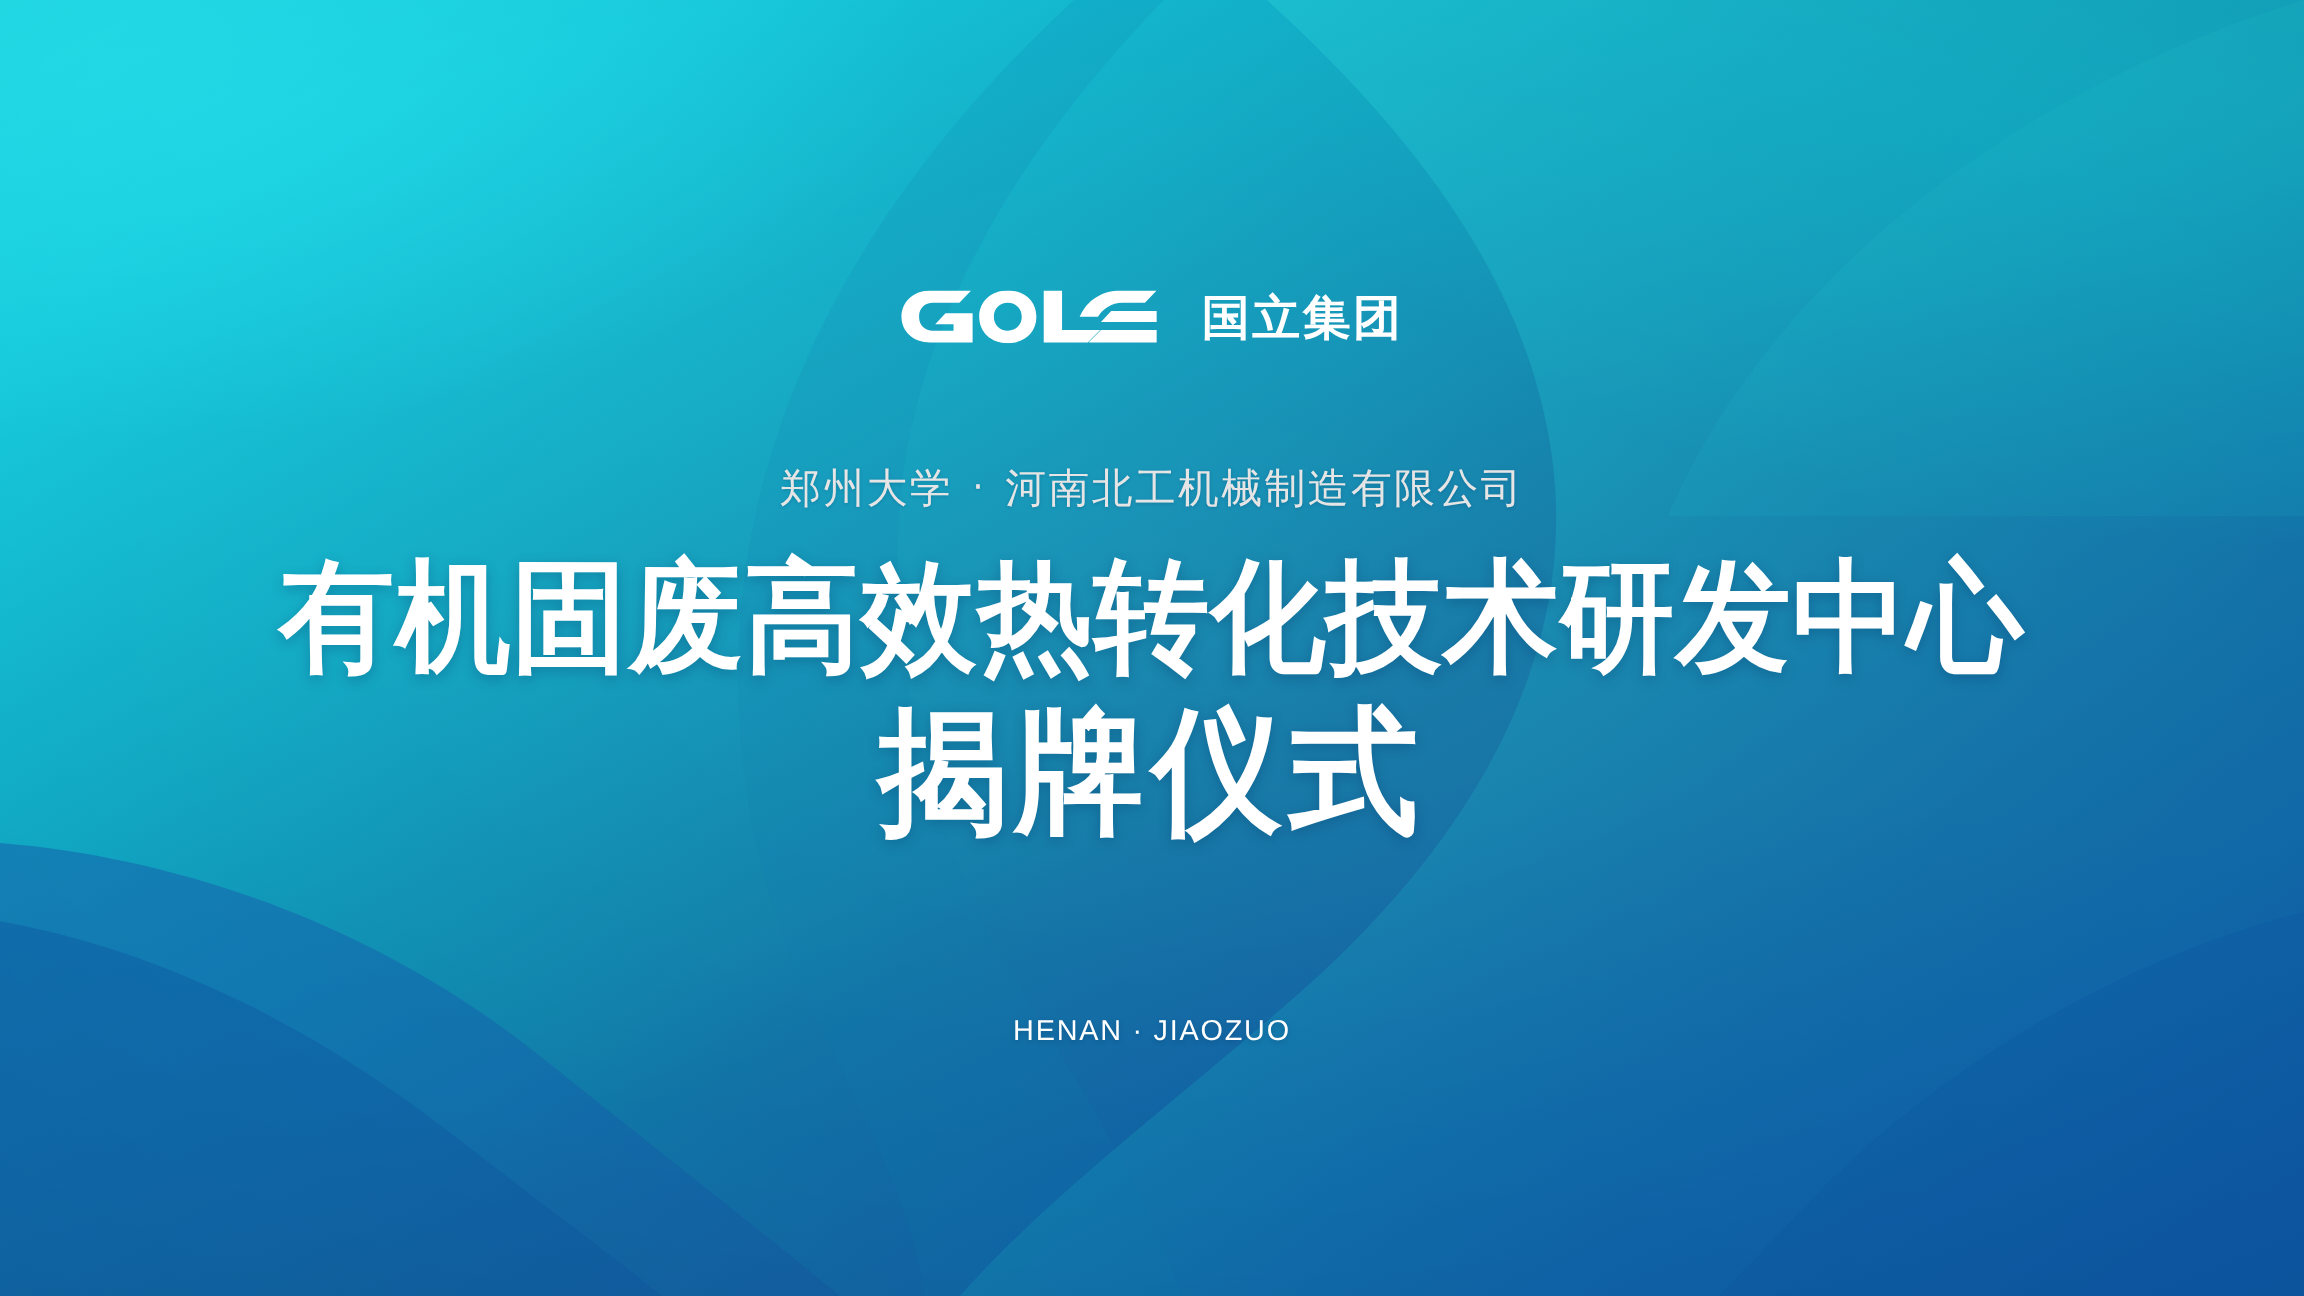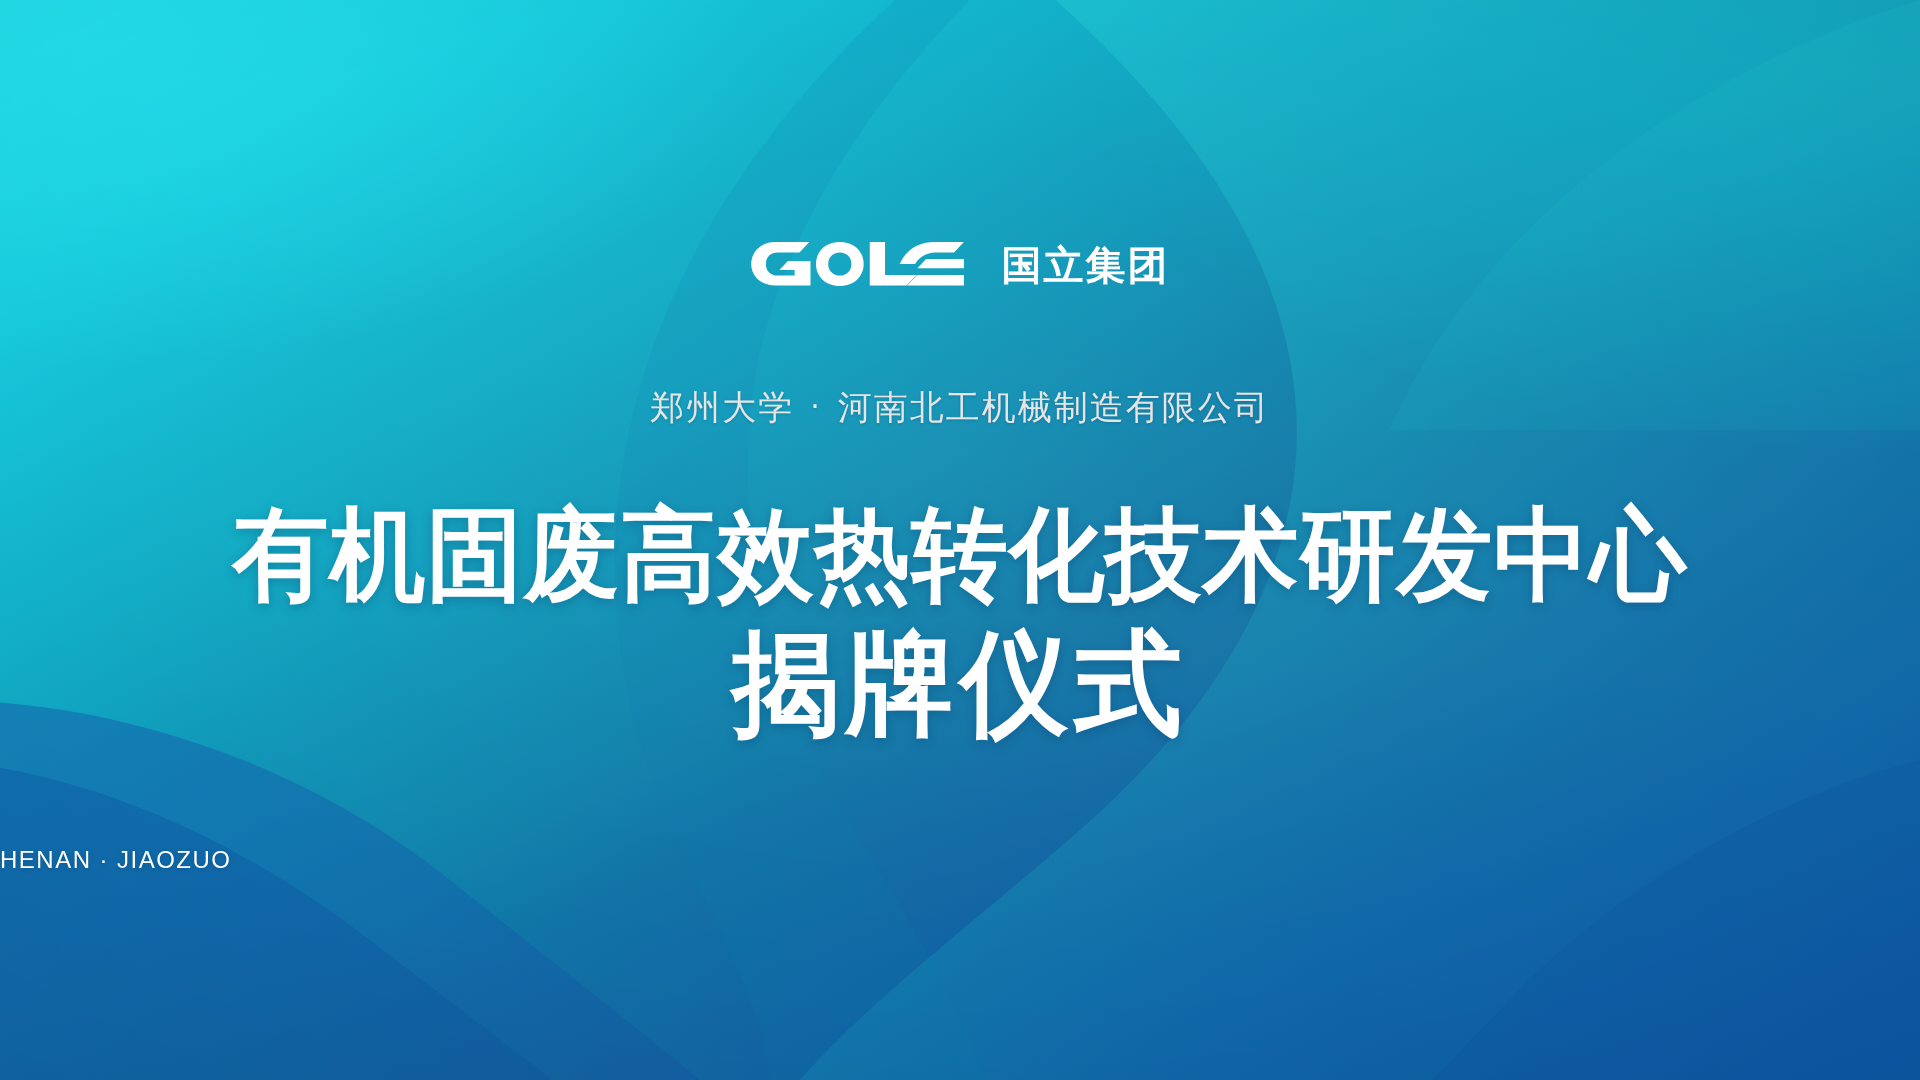--- a/index.html
+++ b/index.html
@@ -121,21 +121,20 @@
     vertical-align: 2px;
   }
 
   
   .title-block {
     position: absolute;
     top: 452px;
     left: 0;
     right: 0;
     text-align: center;
-    margin-top: 40px;
   }
   .title-line {
     display: block;
     color: #ffffff;
     font-weight: 900;
     font-family: "DejaVu Sans", "Liberation Sans", sans-serif;
     text-shadow: 0 3px 10px rgba(0,45,90,0.28);
   }
   .title-line-1 {
     font-size: 96px;
@@ -152,21 +151,21 @@
     transform-origin: top center;
     margin-top: 4px;
   }
 
   
   .footer-loc {
     position: absolute;
     top: 846px;
     left: 0;
     right: 0;
-    text-align: left;
+    text-align: center;
     font-size: 24px;
     letter-spacing: 1.5px;
     font-weight: 500;
     color: #ffffff;
     font-family: "Liberation Sans", "DejaVu Sans", sans-serif;
     text-shadow: 0 1px 4px rgba(0,40,80,0.25);
   }
   .footer-loc .mid-dot { padding: 0 8px; }
 </style>
 </head>

